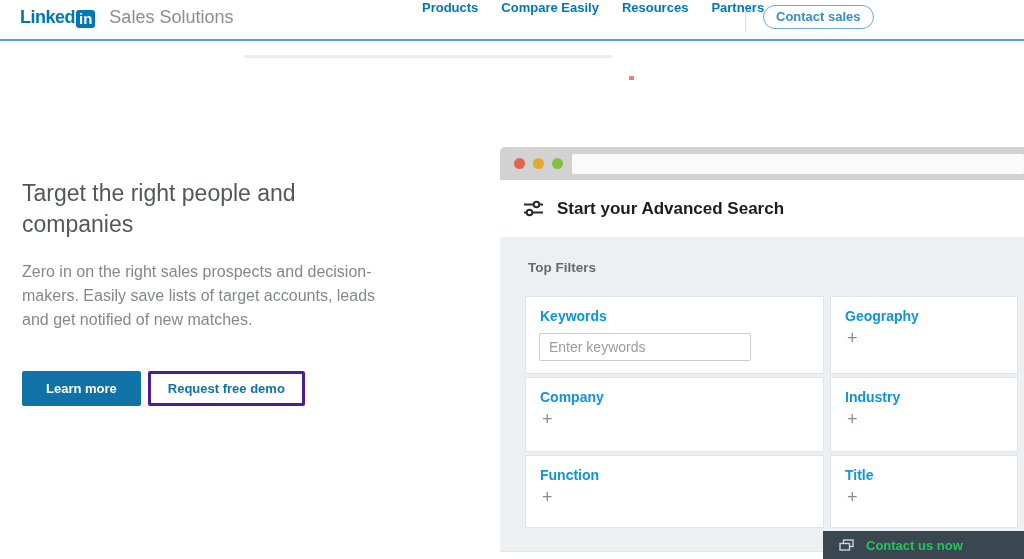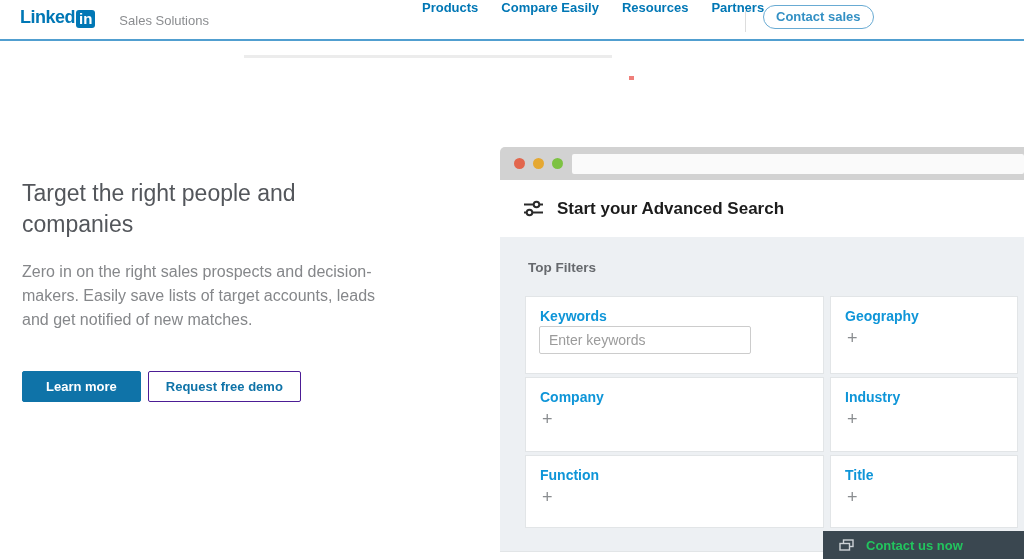--- a/index.html
+++ b/index.html
@@ -24,21 +24,21 @@
   }
   .logo-linked {
     color:#0077b5; font-weight:bold; font-size:18px; letter-spacing:-0.5px;
   }
   .logo-in {
     display:inline-block; margin-left:1px;
     background:#0077b5; color:#ffffff; font-weight:bold; font-size:15px;
     border-radius:3px; padding:1px 3px 2px 3px; line-height:15px;
   }
   .brand-suffix {
-    margin-left:24px; color:#8b8d90; font-size:13px;
+    margin-left:14px; color:#8b8d90; font-size:18px;
   }
   .nav {
     position:absolute; left:422px; top:0; height:41px;
     display:flex; align-items:flex-start; gap:23px;
   }
   .nav a {
     color:#0077b5; font-size:13px; font-weight:bold; text-decoration:none;
   }
   .nav-divider {
     position:absolute; left:745px; top:9px; width:1px; height:23px; background:#dddddd;
@@ -71,21 +71,21 @@
   .hero-buttons {
     position:absolute; left:22px; top:371px;
     display:flex; gap:7px;
   }
   .btn-primary {
     background:#0f73a8; color:#ffffff; border:1px solid #0f73a8;
     font-size:13px; font-weight:bold; padding:7px 23px; border-radius:2px;
     cursor:pointer; font-family:"Liberation Sans", sans-serif;
   }
   .btn-secondary {
-    background:#ffffff; color:#0f73a8; border:1px solid #4c1d95;
+    background:#ffffff; color:#0f73a8; border:3px solid #4c1d95;
     font-size:13px; font-weight:bold; padding:7px 17px; border-radius:2px;
     cursor:pointer; font-family:"Liberation Sans", sans-serif;
   }
 
   
   .browser {
     position:absolute; left:500px; top:147px; width:524px; height:412px;
     background:#ffffff; border-top-left-radius:5px;
   }
   .browser-chrome {
@@ -125,21 +125,21 @@
     gap:3px 6px;
   }
   .filter-card {
     background:#ffffff; border:1px solid #e2e5e7;
   }
   .filter-card-title {
     padding:11px 0 0 14px;
     color:#0e95d8; font-size:14px; font-weight:bold;
   }
   .filter-input {
-    display:block; margin:2px 0 0 13px; width:212px; height:28px;
+    display:block; margin:9px 0 0 13px; width:212px; height:28px;
     border:1px solid #cccccc; border-radius:2px;
     font-size:14px; color:#0369a1; padding:0 9px;
     font-family:"Liberation Sans", sans-serif;
   }
   .filter-input::placeholder { color:#9b9b9b; }
   .filter-plus {
     padding:5px 0 0 16px; color:#8a8d90; font-size:18px; line-height:18px;
     cursor:pointer; width:30px;
   }
 

